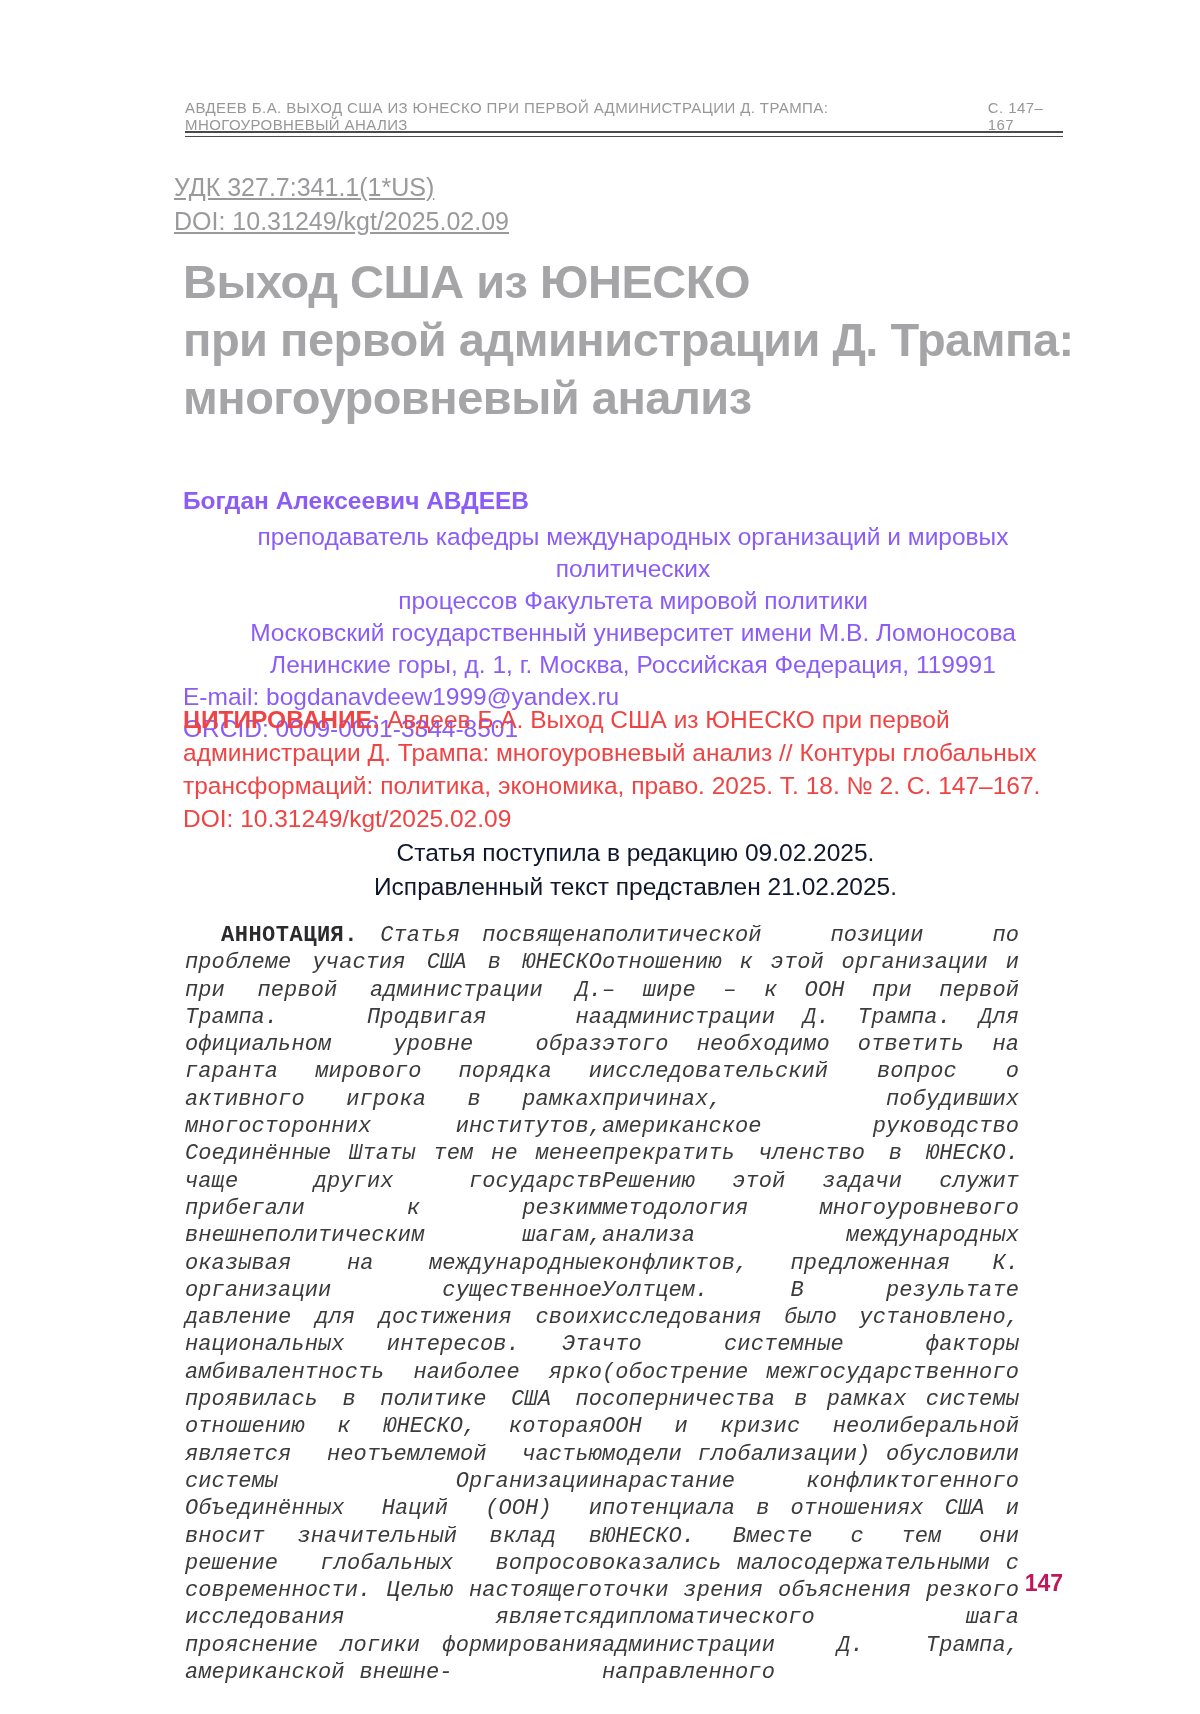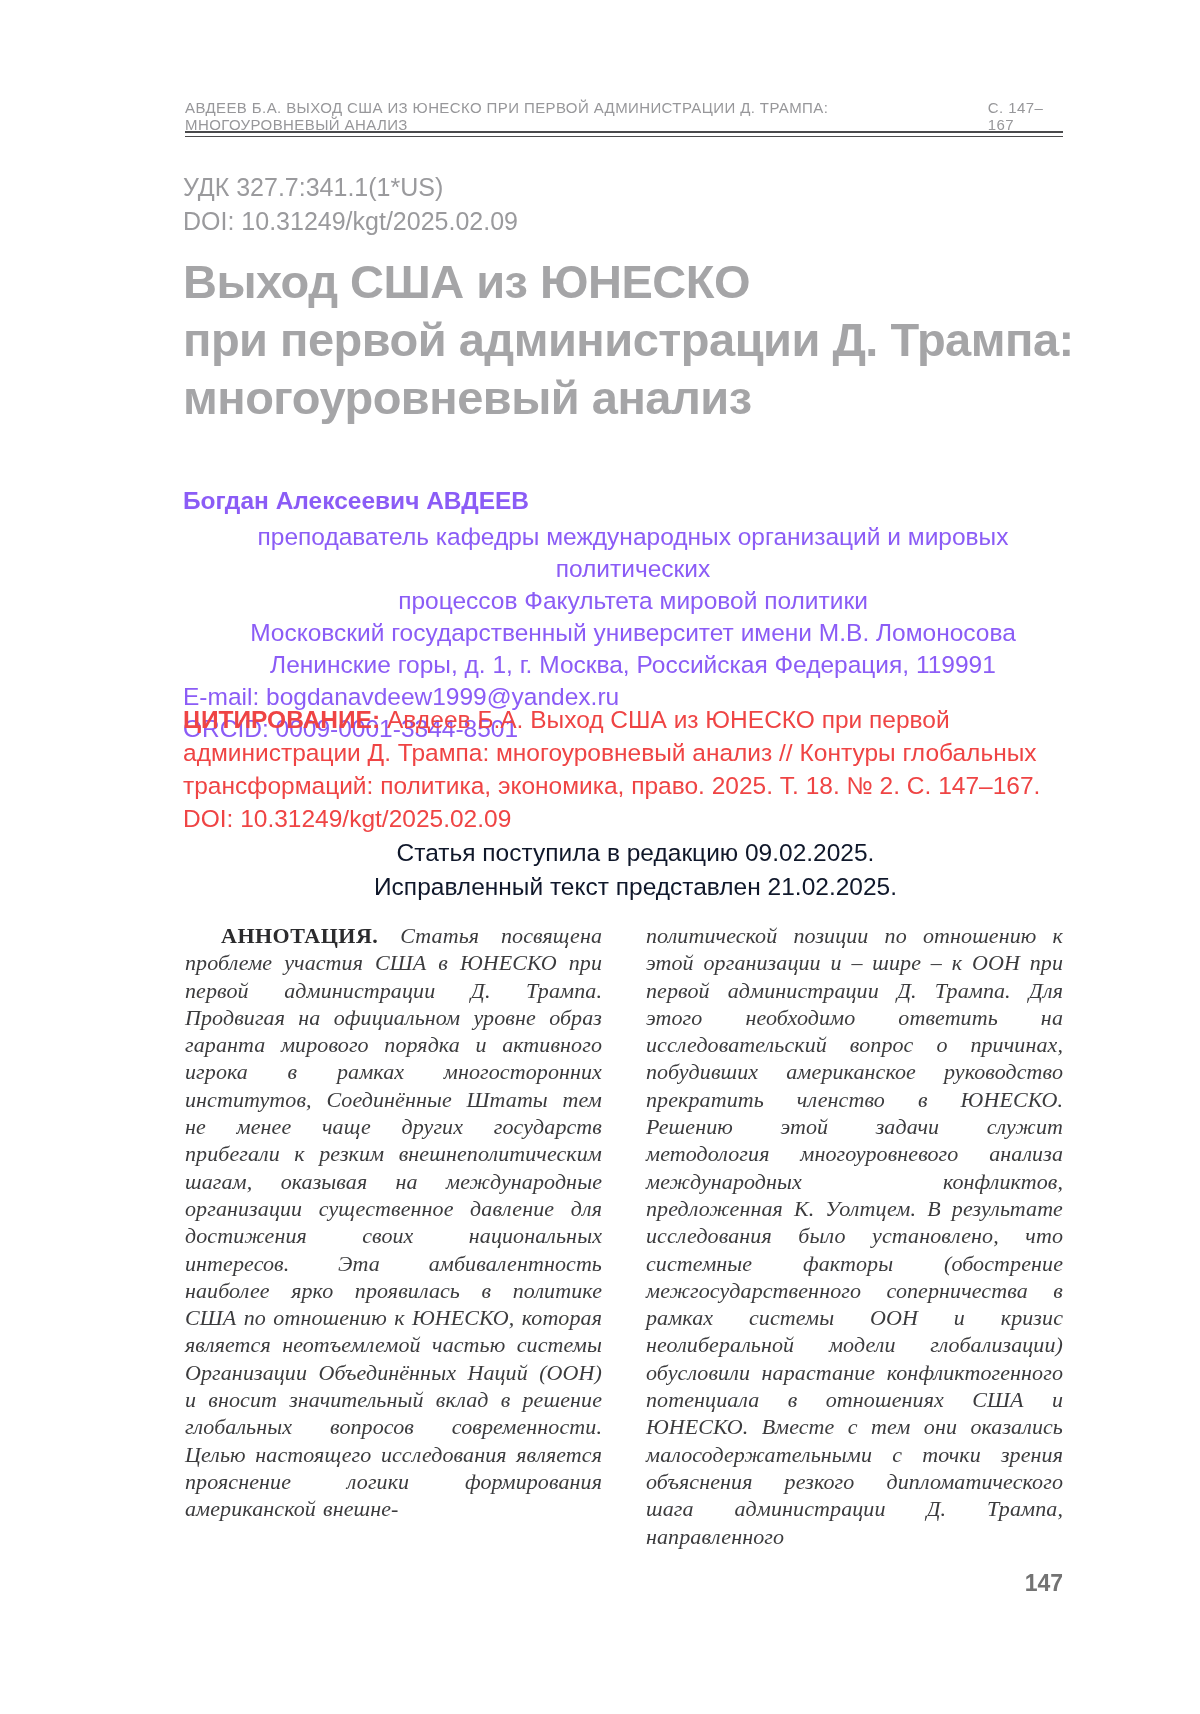--- a/index.html
+++ b/index.html
@@ -20,22 +20,22 @@
     color: #97979a;
   }
   .header-rule {
     position: absolute;
     left: 185px; top: 131px; width: 878px; height: 6px;
     border-top: 2.5px solid #4a4a4c;
     border-bottom: 1.5px solid #4a4a4c;
   }
   .udk-block {
     position: absolute;
-    left: 183px; top: 170px;
-    font-size: 25px; line-height: 34px; color: #9a9a9d;
+    left: 174px; top: 170px;
+    font-size: 25px; line-height: 34px; color: #9a9a9d; text-decoration: underline;
   }
   .article-title {
     position: absolute;
     left: 183px; top: 253px; width: 960px;
     font-size: 47px; font-weight: bold; letter-spacing: -0.5px;
     line-height: 58px; color: #a5a5a7;
     white-space: pre-line;
     font-stretch: condensed;
   }
   .author-block {
@@ -53,38 +53,38 @@
   }
   .citation-label { font-weight: bold; }
   .received-block {
     position: absolute;
     left: 183px; top: 836px; width: 905px;
     font-size: 24.5px; line-height: 33.5px; color: #0f172a;
   }
   .abstract {
     position: absolute;
     left: 185px; top: 922px; width: 878px;
-    display: flex; gap: 44px;
-    font-family: Liberation Serif, serif;
+    display: flex; 
+    font-family: Liberation Mono, monospace;
     font-style: italic;
     font-size: 22px; line-height: 27.3px;
     letter-spacing: 0.1px; word-spacing: 1.5px;
     color: #3b3b3d;
     text-align: justify;
   }
   .abstract .col { width: 417px; }
   .abstract .col.first { text-indent: 36px; }
   .abs-label {
     font-style: normal; font-weight: bold;
     color: #2b2b2d; letter-spacing: 0.5px;
   }
   .page-number {
     position: absolute;
     right: 137px; top: 1570px;
-    font-size: 23px; font-weight: bold; color: #737373;
+    font-size: 23px; font-weight: bold; color: #be185d;
     text-align: right;
   }
 </style>
 </head>
 <body>
 
 <div class="page">
 
   <div class="running-header">
     <span>АВДЕЕВ Б.А. ВЫХОД США ИЗ ЮНЕСКО ПРИ ПЕРВОЙ АДМИНИСТРАЦИИ Д. ТРАМПА: МНОГОУРОВНЕВЫЙ АНАЛИЗ</span>

